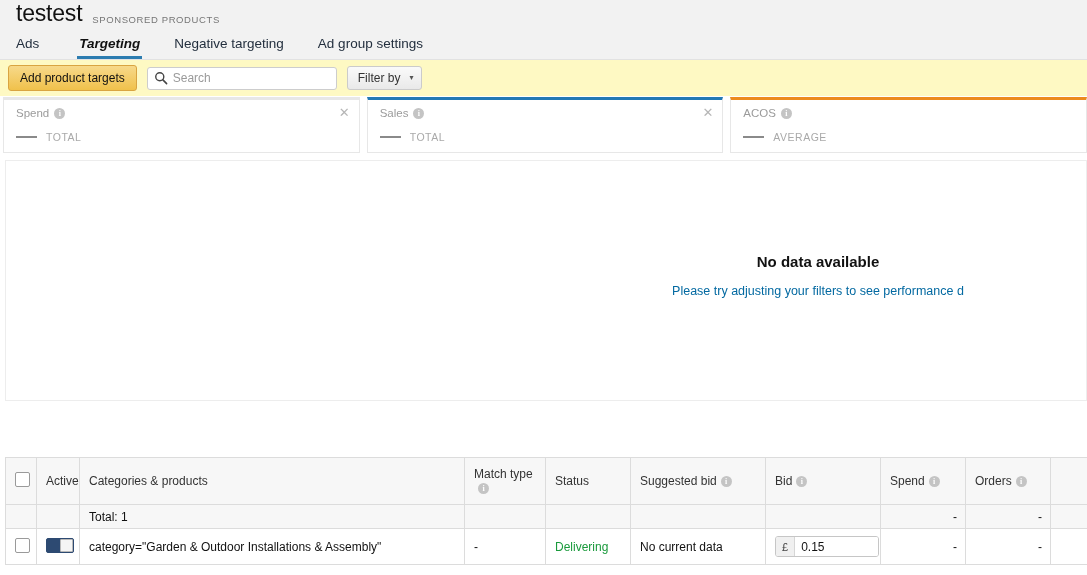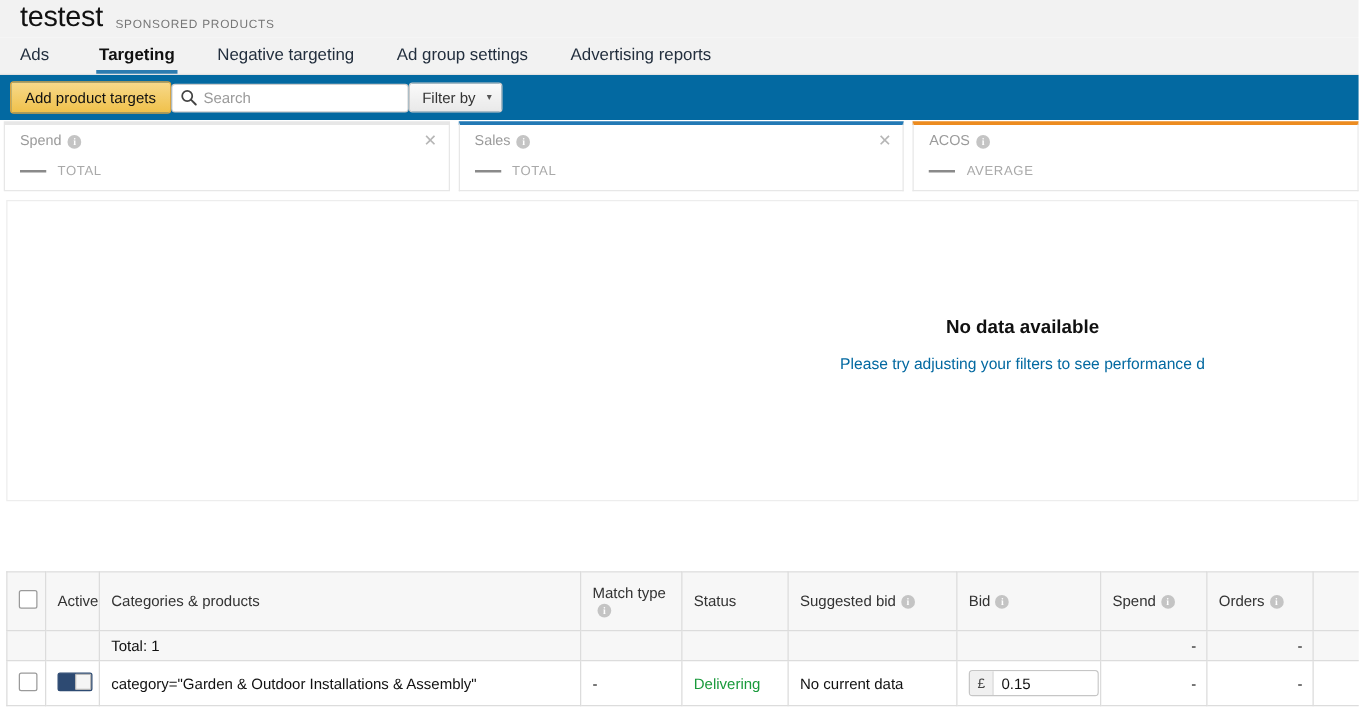--- a/index.html
+++ b/index.html
@@ -53,37 +53,38 @@
     color: #232f3e;
     padding: 0 17px 7px 17px;
     cursor: pointer;
     position: relative;
     line-height: 16px;
   }
   .tab:first-child { padding-left: 0; margin-right: 6px; }
   .tab.active {
     font-weight: bold;
     color: #111;
+    font-style: italic;
   }
   .tab.active::after {
     content: "";
     position: absolute;
     left: 15px; right: 15px; bottom: 0;
     height: 3px;
     background: #2c7cb0;
   }
 
   
   .toolbar {
     height: 36px;
-    background: #0369a1;
+    background: #fef9c3;
     display: flex;
     align-items: center;
     padding: 0 0 0 8px;
-    gap: 0;
+    gap: 10px;
   }
   .btn-primary {
     background: linear-gradient(180deg, #f7d98a 0%, #f0c14b 100%);
     border: 1px solid #d9a441;
     border-radius: 3px;
     font-size: 12px;
     color: #111;
     padding: 5px 11px;
     cursor: pointer;
     line-height: 14px;
@@ -313,21 +314,20 @@
 <div class="topbar">
   <div class="brand">testest</div>
   <div class="brand-sub">SPONSORED PRODUCTS</div>
 </div>
 
 <div class="tabbar">
   <div class="tab">Ads</div>
   <div class="tab active">Targeting</div>
   <div class="tab">Negative targeting</div>
   <div class="tab">Ad group settings</div>
-  <div class="tab">Advertising reports</div>
 </div>
 
 <div class="toolbar">
   <button class="btn-primary">Add product targets</button>
 
   <div class="search-wrap">
     <svg class="search-icon" viewBox="0 0 16 16">
       <circle cx="6.6" cy="6.6" r="4.6" fill="none" stroke="#444" stroke-width="1.6"></circle>
       <line x1="10.2" y1="10.2" x2="14.4" y2="14.4" stroke="#444" stroke-width="1.8" stroke-linecap="round"></line>
     </svg>

